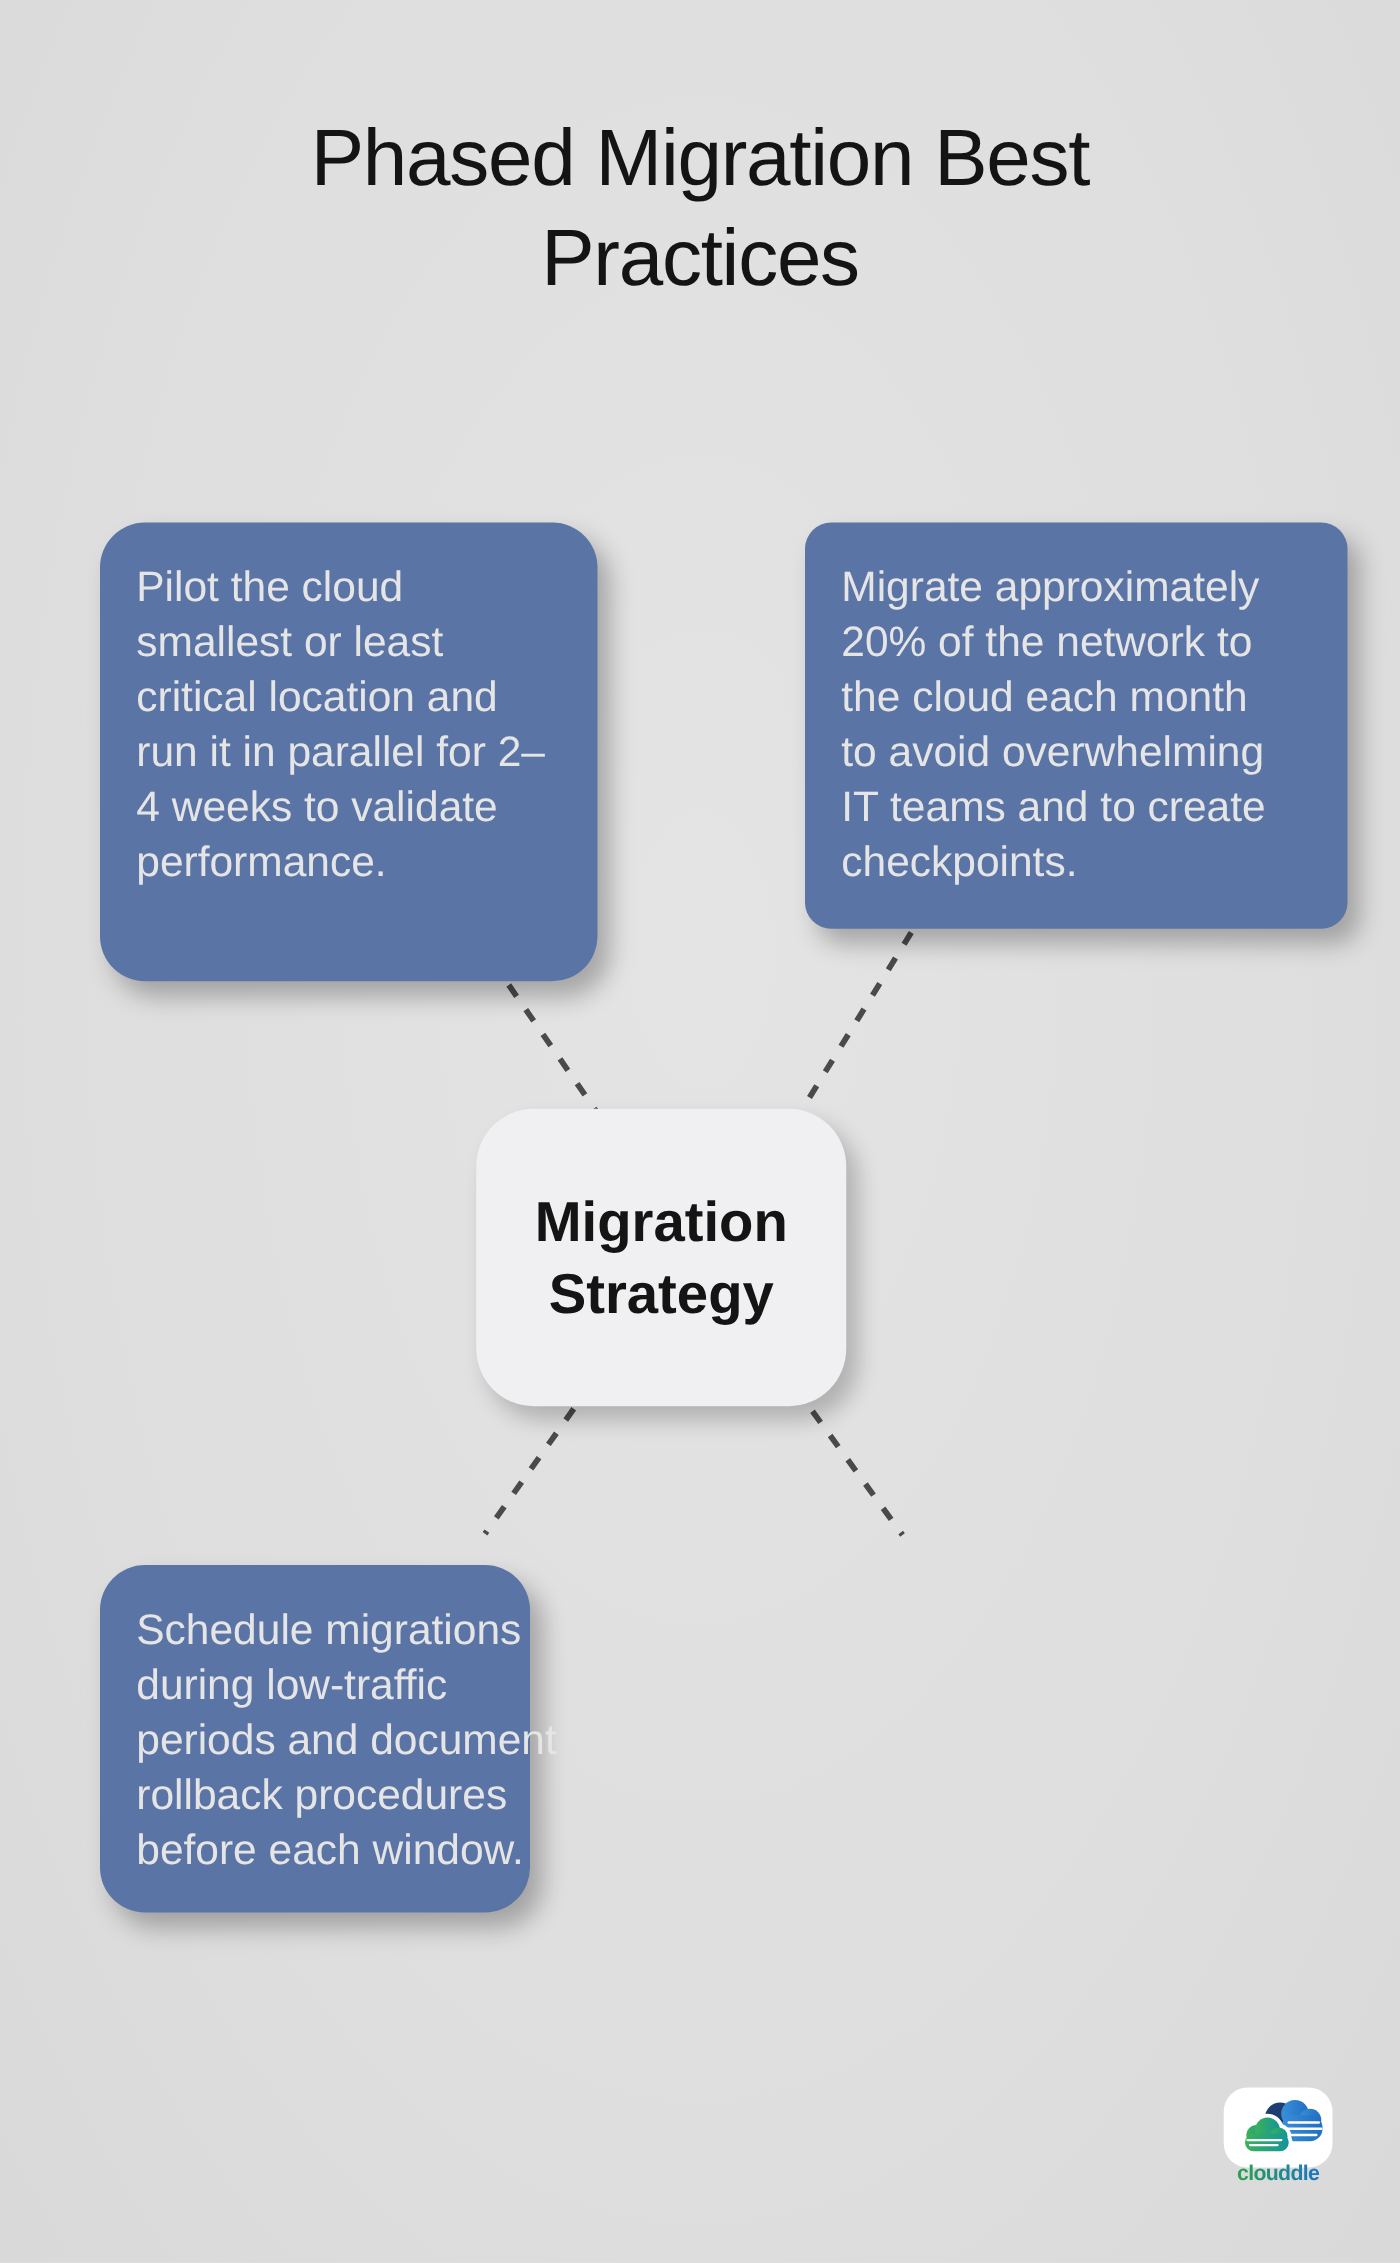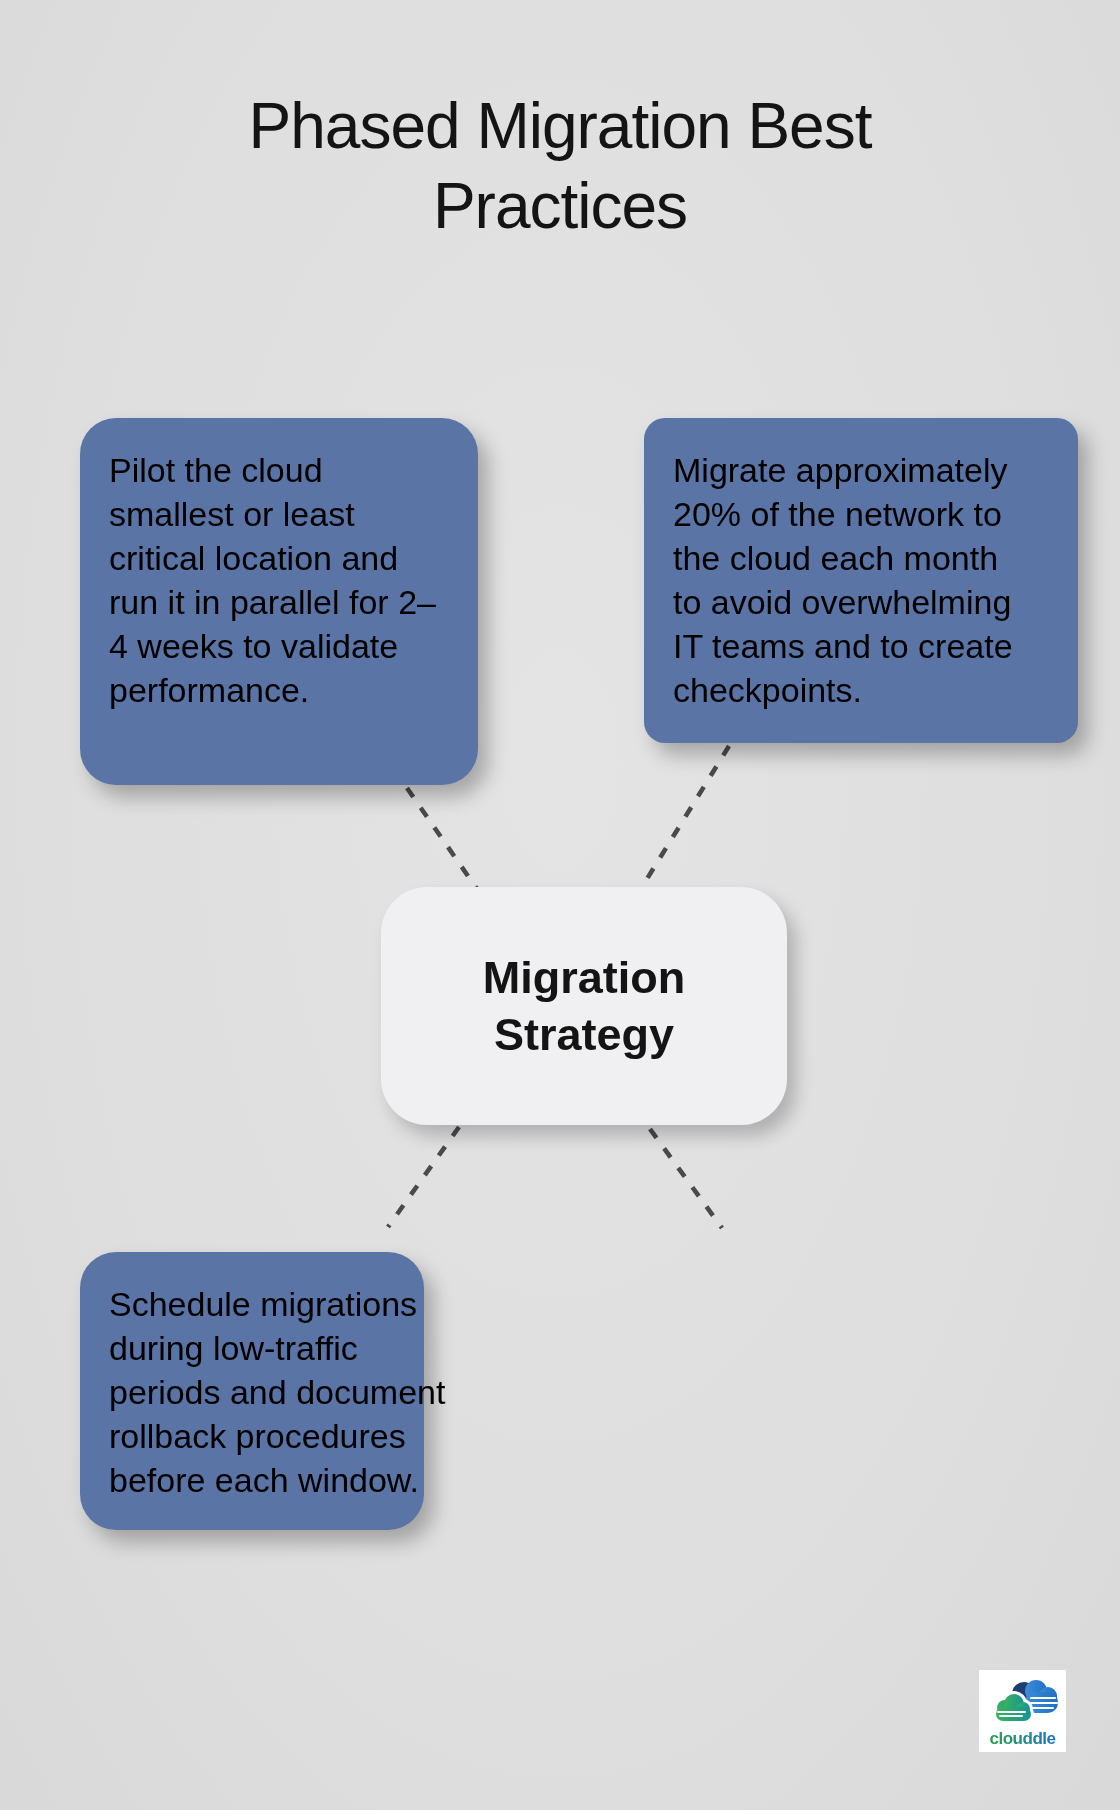--- a/index.html
+++ b/index.html
@@ -11,38 +11,38 @@
   .title{
     position:absolute;top:86px;left:0;width:100%;margin:0;
     text-align:center;font-size:64px;line-height:80px;font-weight:400;
     color:#141414;letter-spacing:-1px;
   }
   .title-line{display:block;}
   .connectors{position:absolute;left:0;top:0;width:1120px;height:1810px;}
   .card{
     position:absolute;background:#5b74a6;border-radius:36px;
     box-shadow:10px 12px 20px rgba(0,0,0,0.27);
-    color:#000000;font-size:34px;line-height:44px;
+    color:#e5e5e5;font-size:34px;line-height:44px;
     padding:30px 18px 26px 29px;box-sizing:border-box;
   }
   .card .line{white-space:nowrap;}
   .card-tl{left:80px;top:418px;width:398px;height:367px;}
   .card-tr{left:644px;top:418px;width:434px;height:325px;border-radius:21px;}
   .card-bl{left:80px;top:1228px;width:344px;height:278px;margin-top:24px;}
   .card-br{left:644px;top:1228px;width:398px;height:325px;}
   .center-node{
-    position:absolute;left:381px;top:887px;width:406px;height:238px;
+    position:absolute;left:381px;top:887px;width:296px;height:238px;
     background:#f0f0f2;border-radius:46px;
     box-shadow:9px 11px 18px rgba(0,0,0,0.22);
     display:flex;flex-direction:column;align-items:center;justify-content:center;
     font-size:45px;line-height:57px;font-weight:700;color:#141414;text-align:center;
   }
   .logo-tile{
-    position:absolute;left:979px;top:1670px;width:87px;height:82px;
-    background:#ffffff;display:flex;align-items:center;justify-content:center;
+    position:absolute;left:979px;top:1670px;width:87px;height:64px;
+    background:#ffffff;display:flex;justify-content:center;border-radius:19px;
   }
 </style>
 </head>
 <body>
 
 <div class="stage">
 
   <h1 class="title">
     <span class="title-line">Phased Migration Best</span>
     <span class="title-line">Practices</span>

